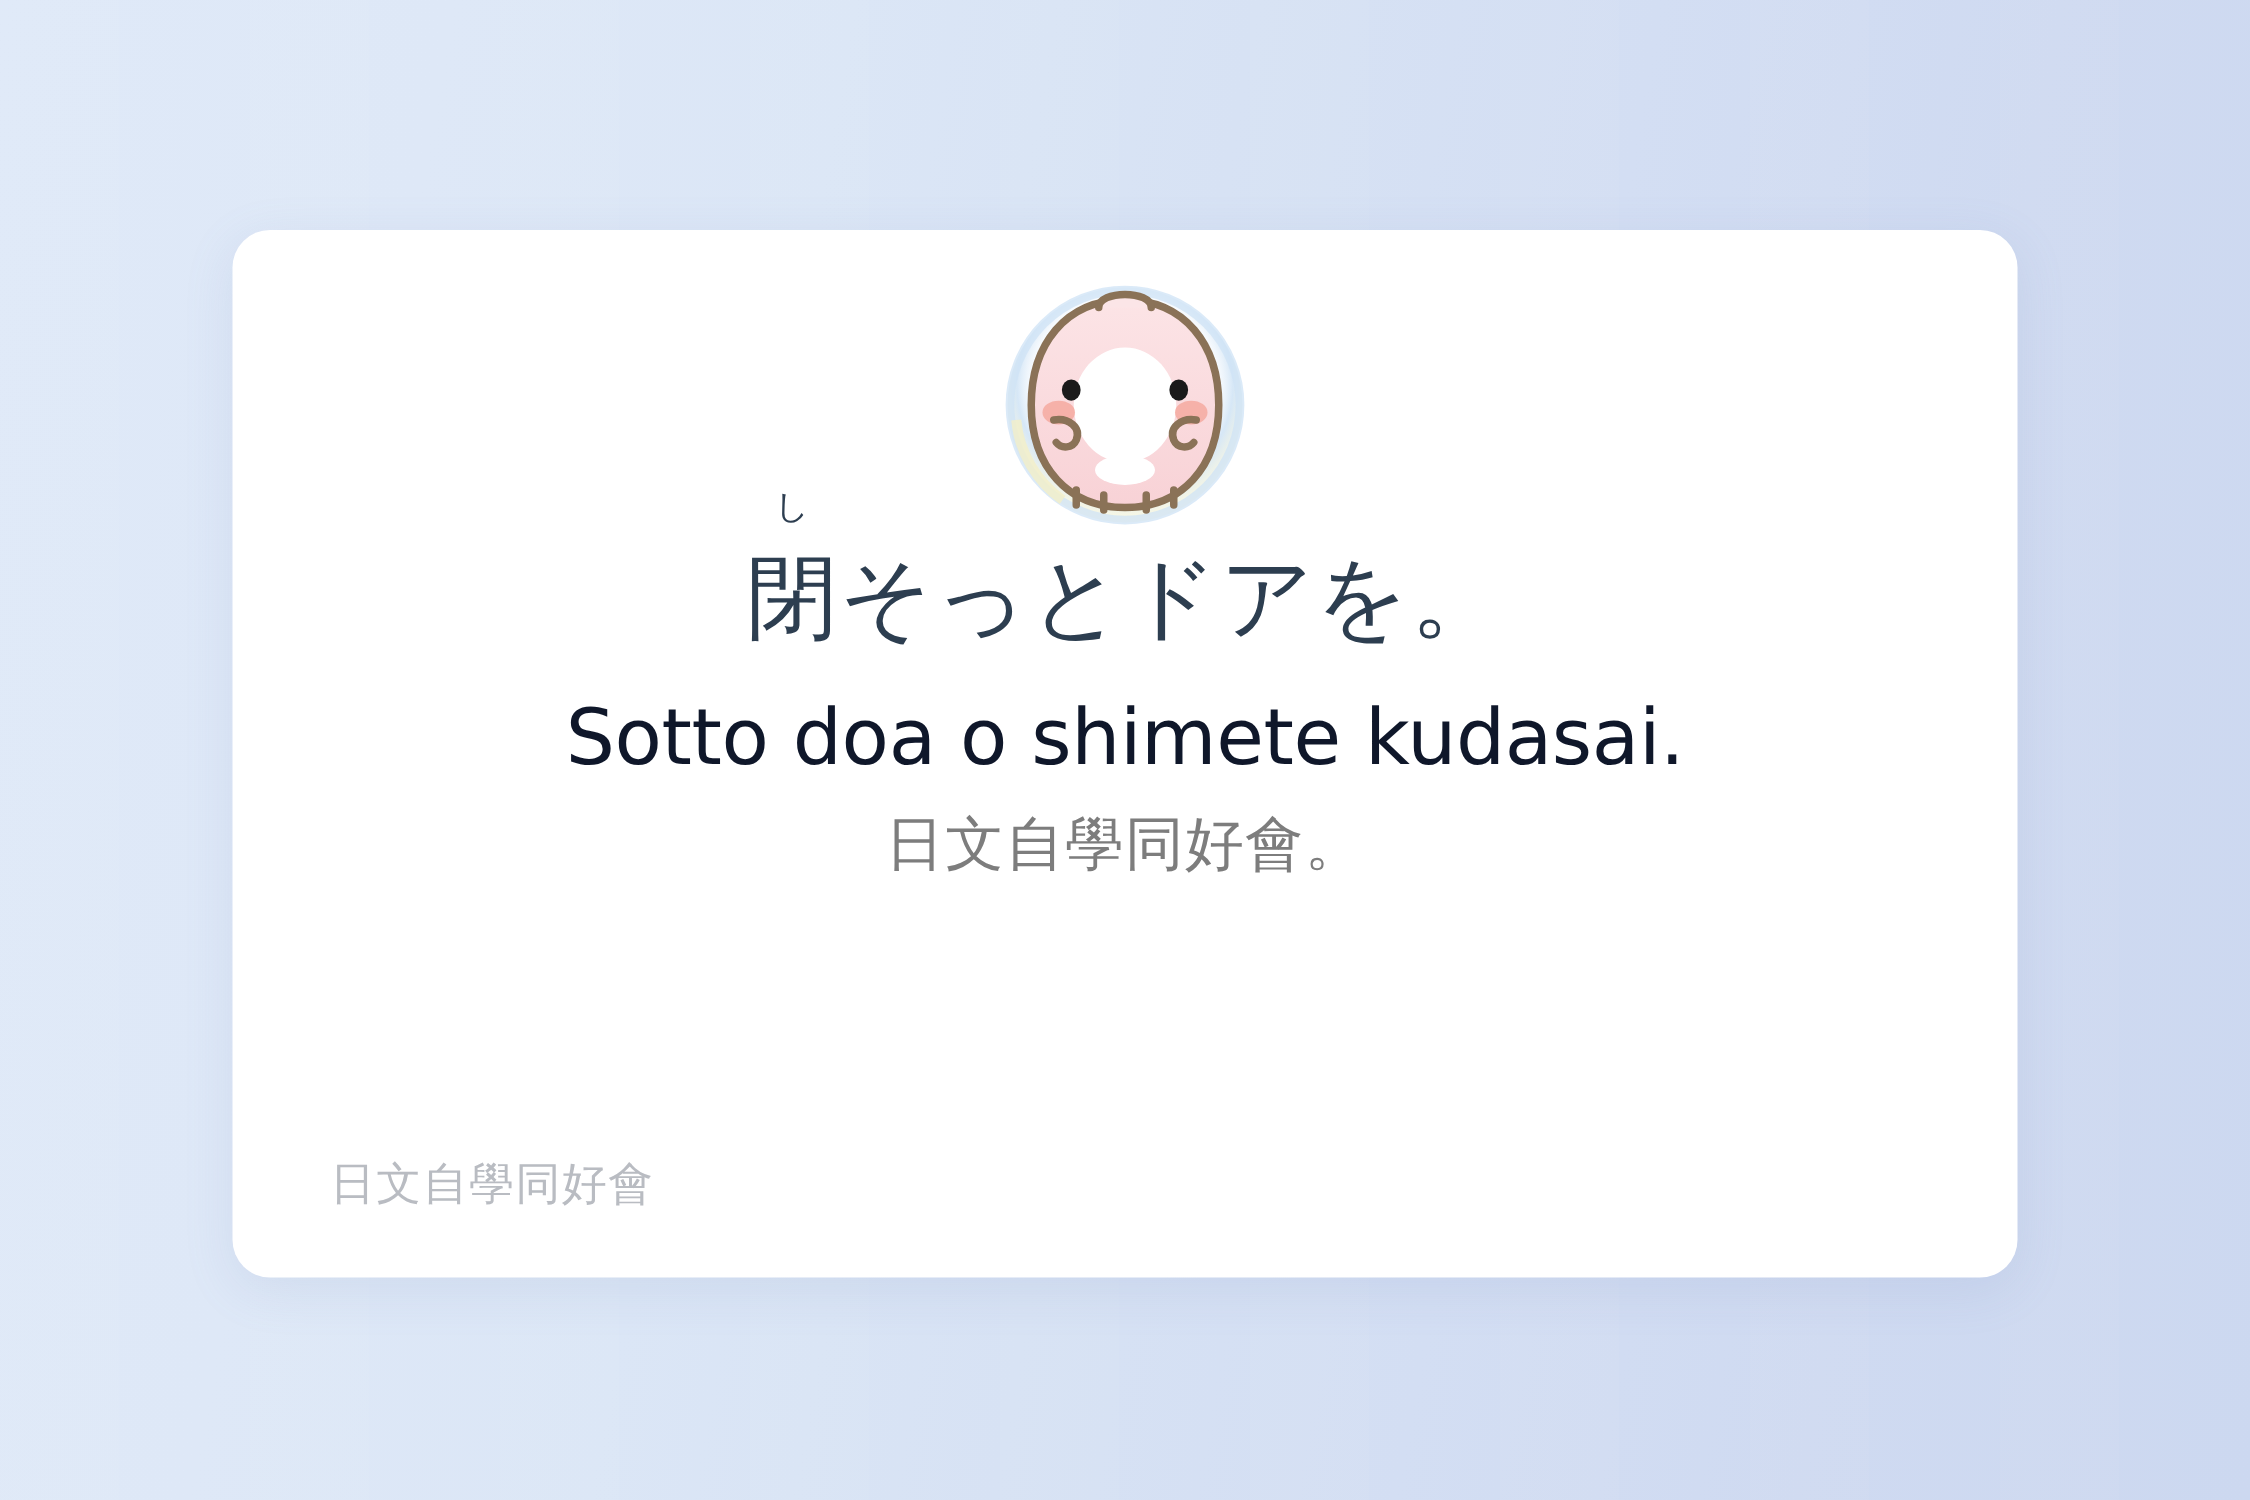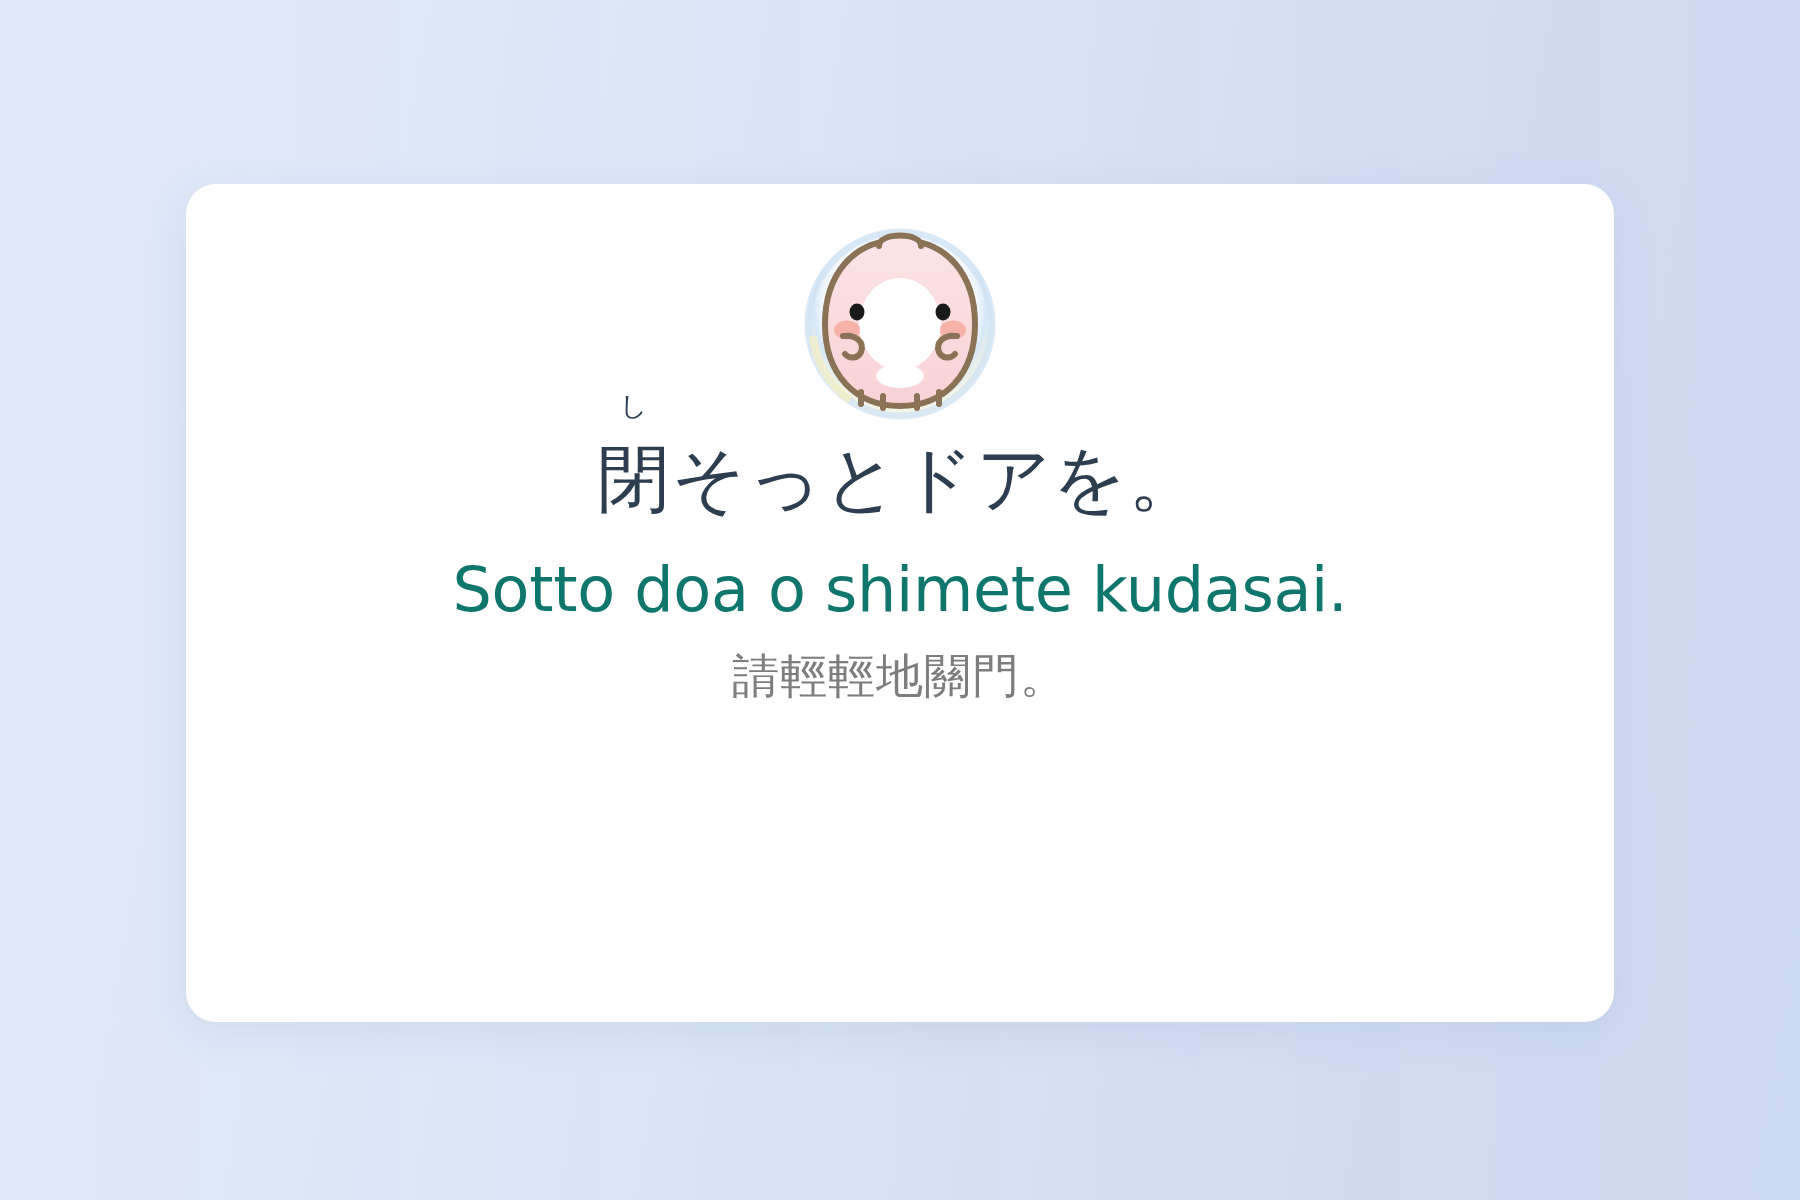--- a/index.html
+++ b/index.html
@@ -104,21 +104,21 @@
     font-weight: 400;
     white-space: nowrap;
   }
 
   .romaji-line {
     margin-top: 34px;
     font-family: "DejaVu Sans", "Liberation Sans", sans-serif;
     font-size: 62px;
     line-height: 1.1;
     font-weight: 400;
-    color: #0f766e;
+    color: #0f172a;
     letter-spacing: -0.005em;
     white-space: nowrap;
   }
 
   .zh-line {
     margin-top: 24px;
     font-family: "DejaVu Sans", "Liberation Sans", sans-serif;
     font-size: 47px;
     line-height: 1.2;
     font-weight: 400;
@@ -191,16 +191,17 @@
         <path d="M 88 172 L 88 184" fill="none" stroke="#8a7257" stroke-width="6" stroke-linecap="round"></path>
         <path d="M 122 172 L 122 184" fill="none" stroke="#8a7257" stroke-width="6" stroke-linecap="round"></path>
         <path d="M 144 168 L 144 180" fill="none" stroke="#8a7257" stroke-width="6" stroke-linecap="round"></path>
       </svg>
     </div>
 
     <div class="jp-line"><span class="ruby-group"><span class="ruby-rt">し</span><span>閉</span></span><span>そっとドアを。</span></div>
 
     <div class="romaji-line">Sotto doa o shimete kudasai.</div>
 
-    <div class="zh-line">請輕輕地關門。</div>
+    <div class="zh-line">日文自學同好會。</div>
   </div>
 
+  <div class="footer">日文自學同好會</div>
 </div>
 
 </body></html>

